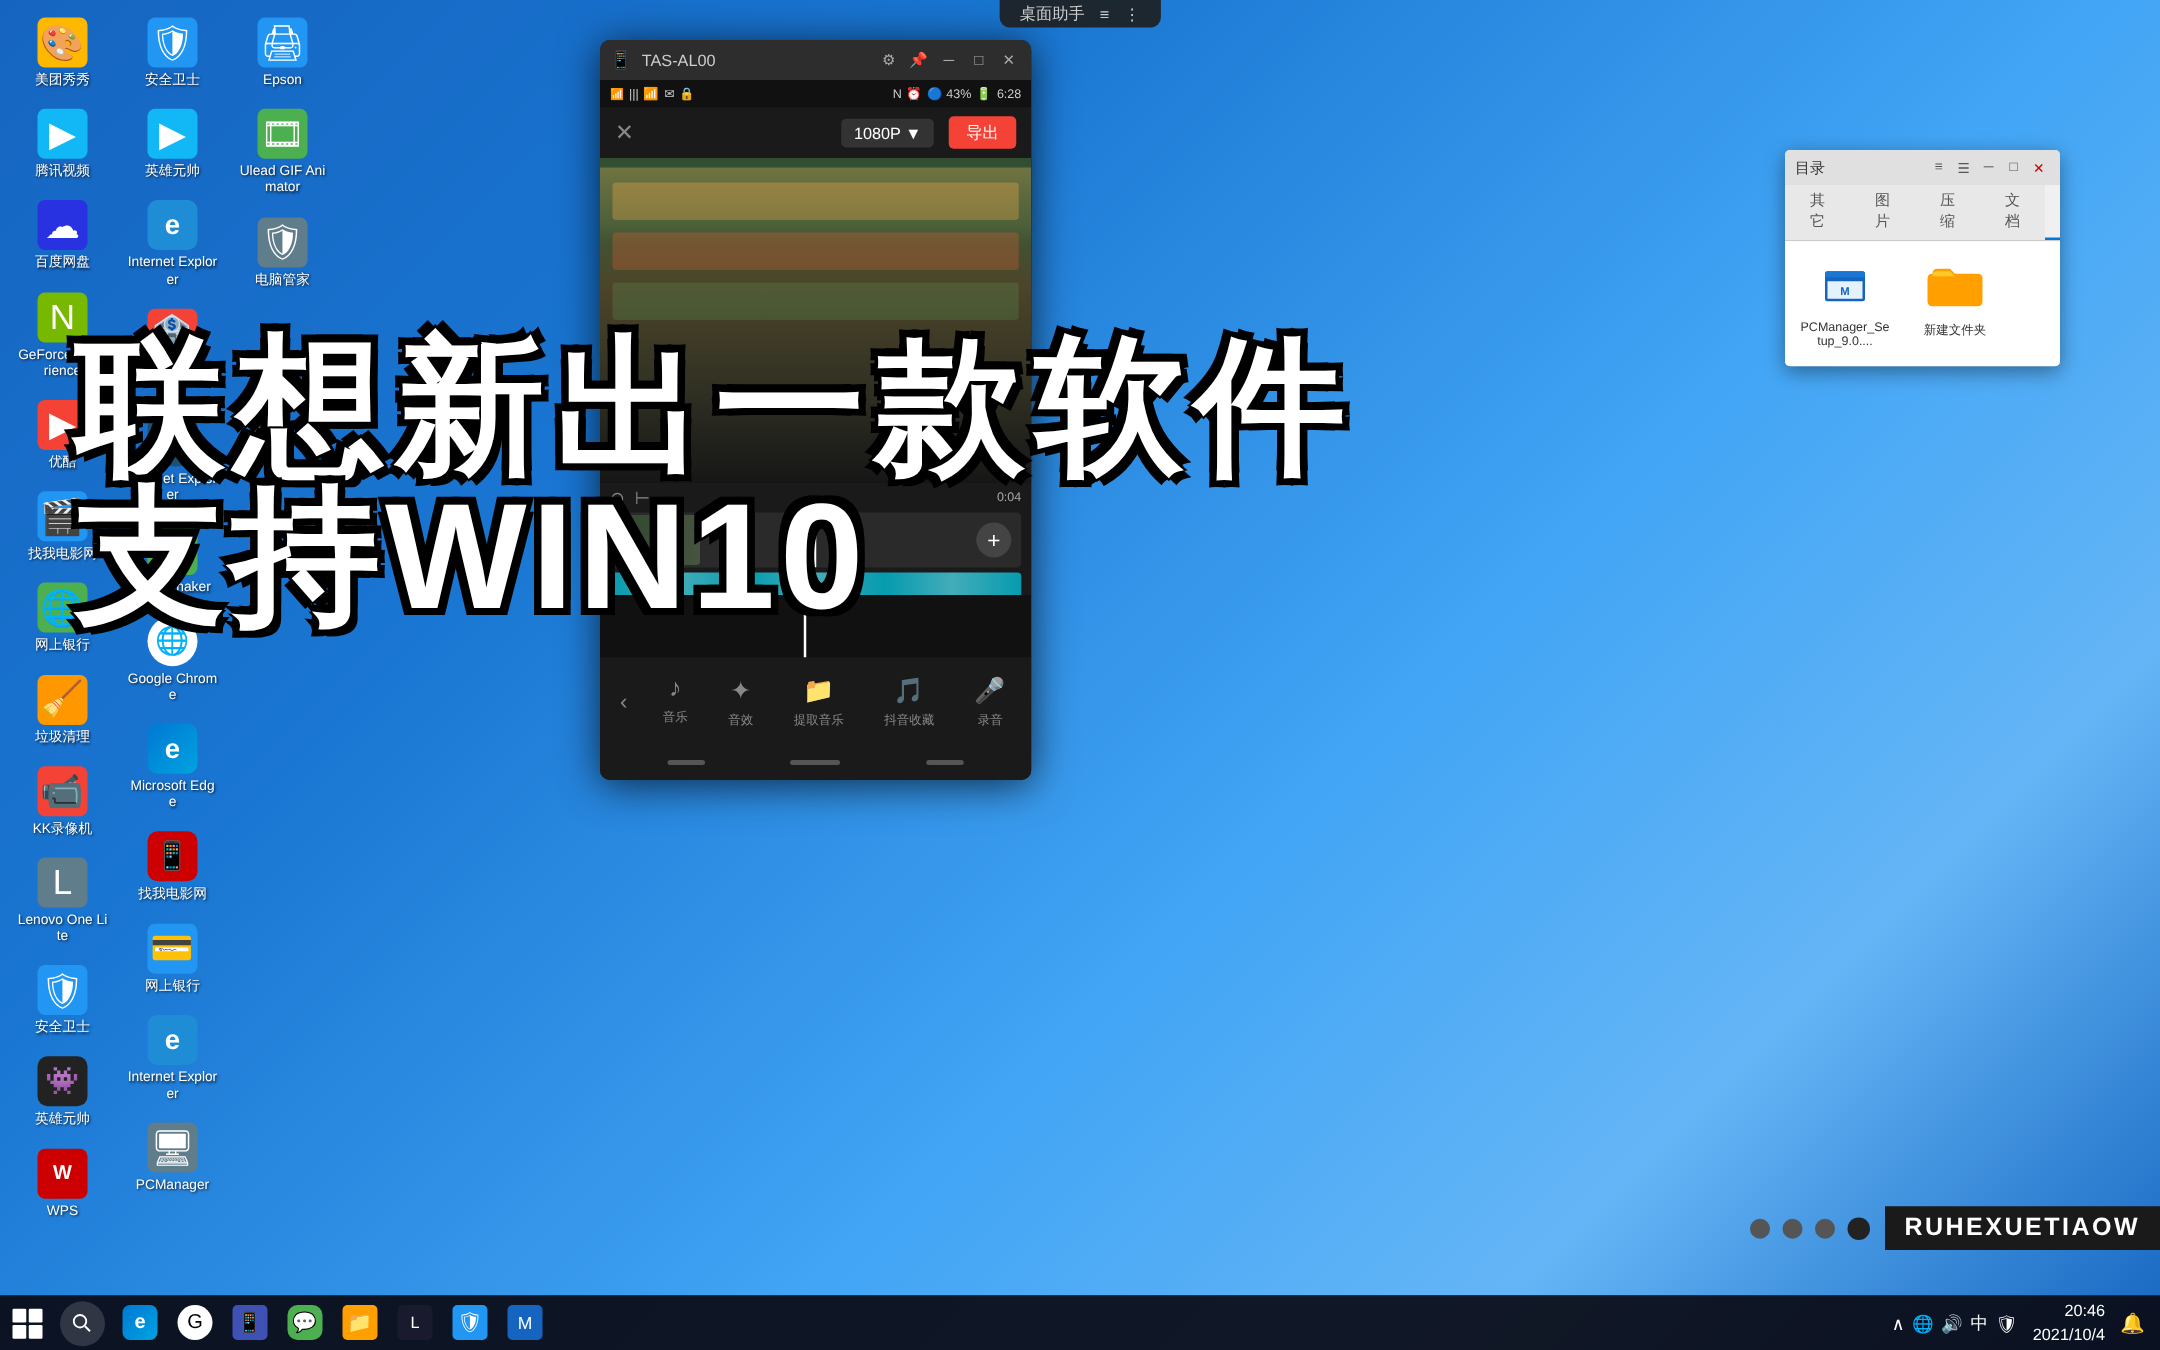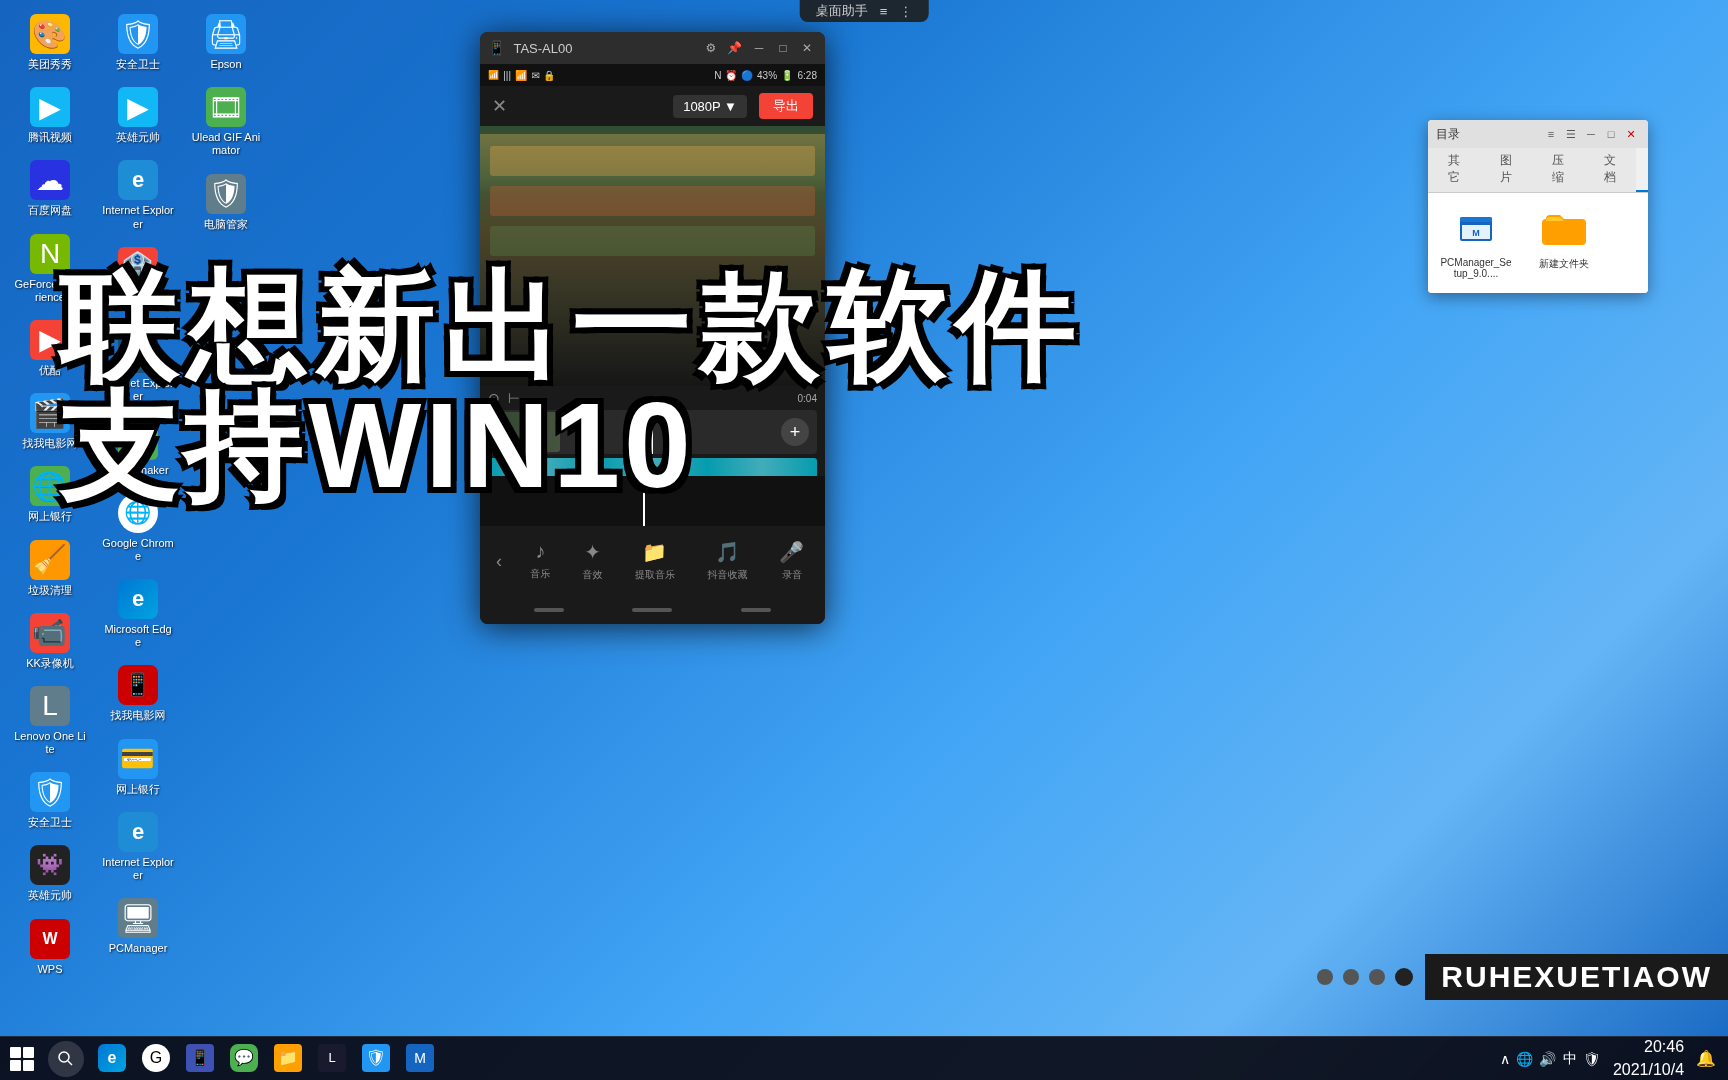--- a/index.html
+++ b/index.html
@@ -105,21 +105,21 @@
       gap: 6px;
       padding: 0 8px;
     }
     .tray-icon {
       font-size: 14px;
       color: white;
       cursor: pointer;
     }
     .clock {
       text-align: right;
-      font-size: 16px;
+      font-size: 13px;
       color: white;
       line-height: 1.4;
       padding-right: 8px;
       cursor: pointer;
     }
 
     
     .desktop-icons {
       position: absolute;
       top: 10px;
@@ -472,21 +472,21 @@
       height: 16px;
       border-radius: 50%;
       background: #555;
     }
     .channel-dot.active {
       background: #222;
       width: 18px;
       height: 18px;
     }
     .channel-name {
-      font-size: 30px;
+      font-size: 20px;
       font-weight: 900;
       color: white;
       background: #1a1a1a;
       padding: 6px 16px;
       letter-spacing: 2px;
     }
 
     
     .ic-meituan { background: #ffb800; border-radius: 8px; color: white; }
     .ic-tencent { background: #12b7f5; border-radius: 8px; color: white; }

